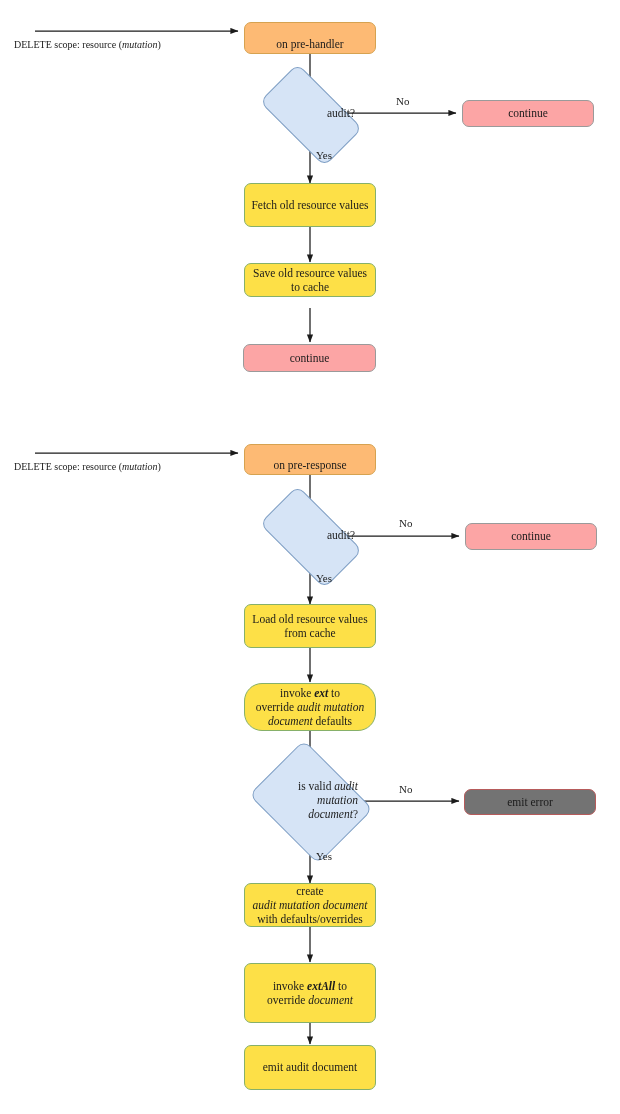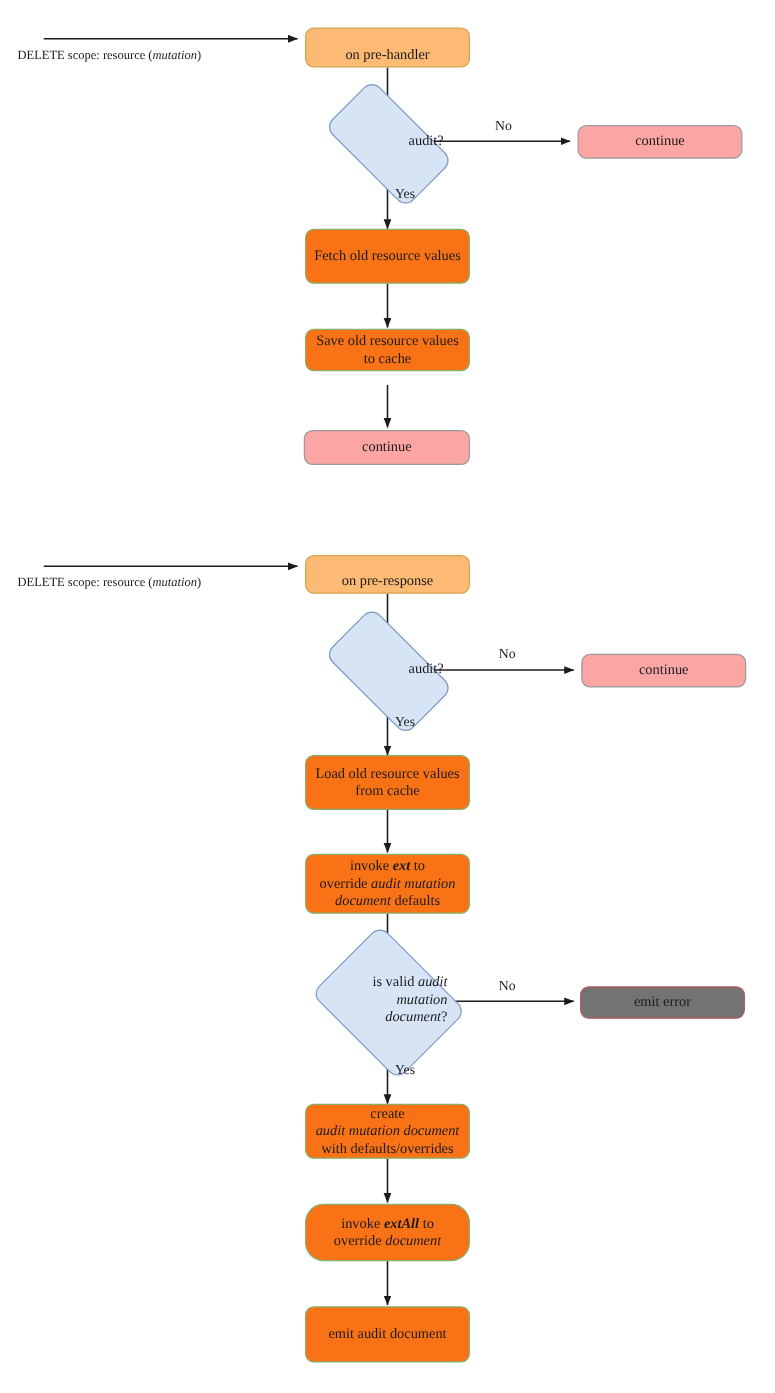--- a/index.html
+++ b/index.html
@@ -15,21 +15,21 @@
   .node{
     position:absolute;box-sizing:border-box;
     display:flex;align-items:center;justify-content:center;
     text-align:center;line-height:1.22;
     border-radius:7px;border:1px solid #999;
     font-size:11.5px;
     padding:2px 5px;
   }
   .node .txt{display:block;width:100%;}
   .n-start{background:#fdba74;border-color:#d6a250;align-items:flex-end;}
-  .n-proc{background:#f97316;border-color:#86b06a;}
+  .n-proc{background:#fde047;border-color:#86b06a;}
   .n-end{background:#fca5a5;border-color:#9a9a9a;}
   .n-err{background:#737373;border-color:#b65b5b;}
 
   .diamond{
     position:absolute;box-sizing:border-box;
     display:flex;align-items:center;justify-content:center;
     text-align:right;line-height:1.2;font-size:11.5px;
   }
   .diamond .shape{
     position:absolute;left:0;top:0;width:100%;height:100%;
@@ -129,42 +129,42 @@
   <div class="node n-end" style="left:465px;top:523px;width:132px;height:27px;">
     <span class="txt">continue</span>
   </div>
 
   <div class="edgelabel" style="left:316px;top:573px;">Yes</div>
 
   <div class="node n-proc" style="left:244px;top:604px;width:132px;height:44px;">
     <span class="txt">Load old resource values<br>from cache</span>
   </div>
 
-  <div class="node n-proc" style="left:244px;top:683px;width:132px;height:48px;">
+  <div class="node n-proc" style="left:244px;top:683px;width:132px;height:48px;border-radius:18px;">
     <span class="txt">invoke <span class="bi">ext</span> to<br>override <i>audit mutation</i><br><i>document</i> defaults</span>
   </div>
 
   <div class="diamond" style="left:262px;top:763px;width:96px;height:76px;">
     <span class="shape"></span>
     <span class="txt">is valid <i>audit</i><br><i>mutation</i><br><i>document</i>?</span>
   </div>
 
   <div class="edgelabel" style="left:399px;top:784px;">No</div>
 
   <div class="node n-err" style="left:464px;top:789px;width:132px;height:26px;">
     <span class="txt">emit error</span>
   </div>
 
   <div class="edgelabel" style="left:316px;top:851px;">Yes</div>
 
   <div class="node n-proc" style="left:244px;top:883px;width:132px;height:44px;">
     <span class="txt">create<br><i>audit mutation document</i><br>with defaults/overrides</span>
   </div>
 
-  <div class="node n-proc" style="left:244px;top:963px;width:132px;height:46px;border-radius:15px;">
+  <div class="node n-proc" style="left:244px;top:963px;width:132px;height:60px;">
     <span class="txt">invoke <span class="bi">extAll</span> to<br>override <i>document</i></span>
   </div>
 
   <div class="node n-proc" style="left:244px;top:1045px;width:132px;height:45px;">
     <span class="txt">emit audit document</span>
   </div>
 
 </div>
 
 </body></html>

